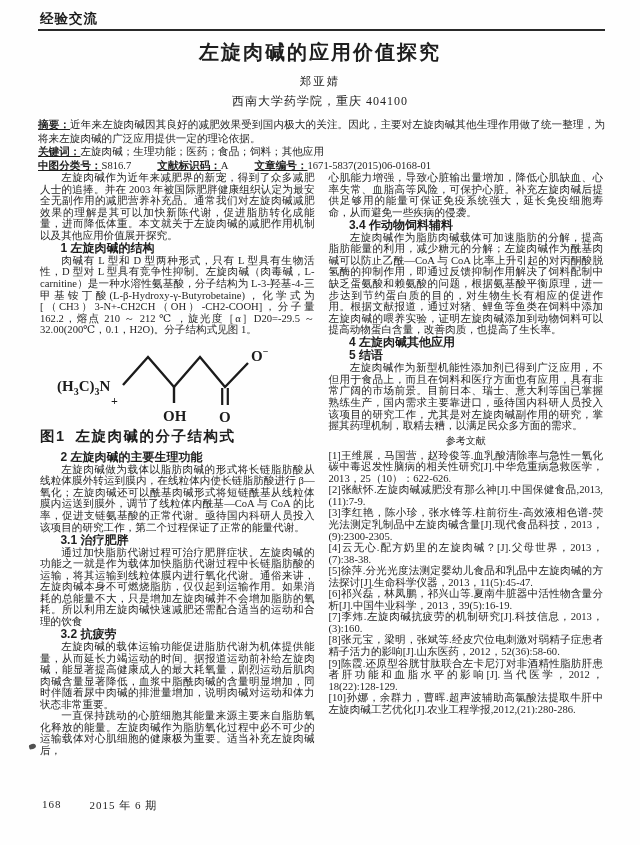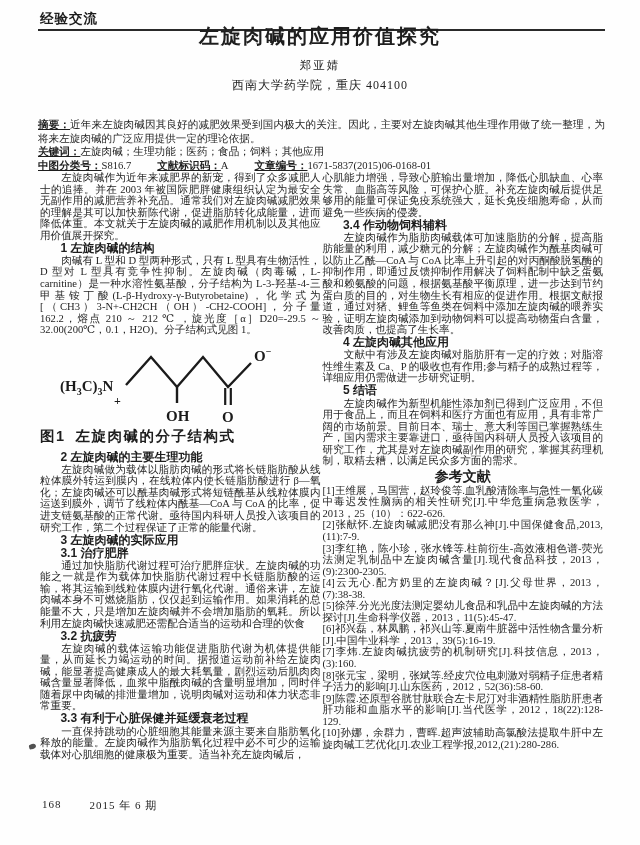--- a/index.html
+++ b/index.html
@@ -16,59 +16,59 @@
   }
   .journal-label{
     position:absolute;left:40px;top:10px;
     font-family:"Liberation Sans","DejaVu Sans",sans-serif;
     font-weight:bold;font-size:13.5px;letter-spacing:1px;
   }
   .header-rule{
     position:absolute;left:38px;top:29px;width:567px;height:2px;
     background:#2a2a2a;
   }
-  .title-block{position:absolute;top:23px;left:0;width:100%;text-align:center;}
+  .title-block{position:absolute;top:39px;left:0;width:100%;text-align:center;}
   .paper-title{
     font-family:"Liberation Sans","DejaVu Sans",sans-serif;
     font-weight:bold;font-size:20px;letter-spacing:2px;margin:0 0 8px 0;
   }
   .paper-author{font-size:11.5px;margin:0 0 4px 0;letter-spacing:2px;}
   .paper-affil{font-size:12px;margin:0;letter-spacing:1px;}
   .meta{
     position:absolute;top:118px;left:38px;width:567px;
     font-size:10.6px;line-height:13.6px;
   }
   .meta p{margin:0;text-align:justify;}
   .meta .lbl{font-weight:bold;text-decoration:underline;}
   .meta .gap{display:inline-block;width:26px;}
   .columns{
     position:absolute;top:172px;left:40px;width:563px;height:612px;
-    display:flex;gap:2px;
+    display:flex;gap:14px;
     font-size:10.6px;line-height:11.55px;
   }
   .col{flex:1;text-align:justify;}
   .col p{margin:0;text-indent:2em;}
   .sec-h{
     font-family:"Liberation Sans","DejaVu Sans",sans-serif;
     font-weight:bold;font-size:12px;line-height:12.6px;
     text-indent:1.7em;margin:0.5px 0;
   }
   .figure-wrap{margin:5px 0 3px 0;}
   .mol-svg{display:block;margin:0 auto;}
   .fig-caption{
     text-align:left;
     font-family:"Liberation Sans","DejaVu Sans",sans-serif;
     font-weight:bold;font-size:14.5px;line-height:17px;
     letter-spacing:1.5px;margin:1px 0 6px 0;text-indent:0;
   }
   .fig-caption .cap-no{margin-right:10px;}
   .refs-title{
-    text-align:center;font-weight:bold;
+    text-align:center;font-weight:normal;
     font-family:"Liberation Sans","DejaVu Sans",sans-serif;
-    font-size:14px;line-height:14px;margin:2px 0 2px 0;text-indent:0;
+    font-size:10px;line-height:14px;margin:2px 0 2px 0;text-indent:0;
   }
   .ref-item{text-indent:0 !important;}
   .page-footer{
     position:absolute;left:42px;top:798px;
     font-size:11px;letter-spacing:1px;display:flex;gap:28px;
   }
   .scan-artifact{
     position:absolute;left:29px;top:744px;width:7px;height:5px;
     background:#333;border-radius:40% 60% 60% 30%;transform:rotate(-15deg);
     opacity:.85;
@@ -111,35 +111,32 @@
           <text x="60" y="64" font-family="Liberation Serif, DejaVu Serif, serif" font-weight="bold" font-size="12" fill="#1b1b1b">+</text>
           <text x="112" y="80" font-family="Liberation Serif, DejaVu Serif, serif" font-weight="bold" font-size="15" fill="#1b1b1b">OH</text>
           <text x="168" y="81" font-family="Liberation Serif, DejaVu Serif, serif" font-weight="bold" font-size="15" fill="#1b1b1b">O</text>
           <text x="200" y="20" font-family="Liberation Serif, DejaVu Serif, serif" font-weight="bold" font-size="15" fill="#1b1b1b"><tspan>O</tspan><tspan dy="-6" font-size="10">−</tspan></text>
         </svg>
         <div class="fig-caption"><span class="cap-no">图1</span><span>左旋肉碱的分子结构式</span></div>
       </div>
 
       <div class="sec-h">2 左旋肉碱的主要生理功能</div>
       <p>左旋肉碱做为载体以脂肪肉碱的形式将长链脂肪酸从线粒体膜外转运到膜内，在线粒体内使长链脂肪酸进行 β—氧化；左旋肉碱还可以酰基肉碱形式将短链酰基从线粒体膜内运送到膜外，调节了线粒体内酰基—CoA 与 CoA 的比率，促进支链氨基酸的正常代谢。亟待国内科研人员投入该项目的研究工作，第二个过程保证了正常的能量代谢。</p>
-      <div class="sec-h">3 左旋肉碱的实际应用</div>
       <div class="sec-h">3.1 治疗肥胖</div>
       <p>通过加快脂肪代谢过程可治疗肥胖症状。左旋肉碱的功能之一就是作为载体加快脂肪代谢过程中长链脂肪酸的运输，将其运输到线粒体膜内进行氧化代谢。通俗来讲，左旋肉碱本身不可燃烧脂肪，仅仅起到运输作用。如果消耗的总能量不大，只是增加左旋肉碱并不会增加脂肪的氧耗。所以利用左旋肉碱快速减肥还需配合适当的运动和合理的饮食</p>
       <div class="sec-h">3.2 抗疲劳</div>
       <p>左旋肉碱的载体运输功能促进脂肪代谢为机体提供能量，从而延长力竭运动的时间。据报道运动前补给左旋肉碱，能显著提高健康成人的最大耗氧量，剧烈运动后肌肉肉碱含量显著降低，血浆中脂酰肉碱的含量明显增加，同时伴随着尿中肉碱的排泄量增加，说明肉碱对运动和体力状态非常重要。</p>
-      <div class="sec-h">3.3 有利于心脏保健并延缓衰老过程</div>
       <p>一直保持跳动的心脏细胞其能量来源主要来自脂肪氧化释放的能量。左旋肉碱作为脂肪氧化过程中必不可少的运输载体对心肌细胞的健康极为重要。适当补充左旋肉碱后，</p>
     </div>
 
     <div class="col">
       <p style="text-indent:0">心肌能力增强，导致心脏输出量增加，降低心肌缺血、心率失常、血脂高等风险，可保护心脏。补充左旋肉碱后提供足够用的能量可保证免疫系统强大，延长免疫细胞寿命，从而避免一些疾病的侵袭。</p>
       <div class="sec-h">3.4 作动物饲料辅料</div>
       <p>左旋肉碱作为脂肪肉碱载体可加速脂肪的分解，提高脂肪能量的利用，减少糖元的分解；左旋肉碱作为酰基肉碱可以防止乙酰—CoA 与 CoA 比率上升引起的对丙酮酸脱氢酶的抑制作用，即通过反馈抑制作用解决了饲料配制中缺乏蛋氨酸和赖氨酸的问题，根据氨基酸平衡原理，进一步达到节约蛋白质的目的，对生物生长有相应的促进作用。根据文献报道，通过对猪、鲤鱼等鱼类在饲料中添加左旋肉碱的喂养实验，证明左旋肉碱添加到动物饲料可以提高动物蛋白含量，改善肉质，也提高了生长率。</p>
       <div class="sec-h">4 左旋肉碱其他应用</div>
-      <p>文献中有涉及左旋肉碱对脂肪肝有一定的疗效；对脂溶性维生素及 Ca、P 的吸收也有作用;参与精子的成熟过程等，详细应用仍需做进一步研究证明。</p>
       <div class="sec-h">5 结语</div>
       <p>左旋肉碱作为新型机能性添加剂已得到广泛应用，不但用于食品上，而且在饲料和医疗方面也有应用，具有非常广阔的市场前景。目前日本、瑞士、意大利等国已掌握熟练生产，国内需求主要靠进口，亟待国内科研人员投入该项目的研究工作，尤其是对左旋肉碱副作用的研究，掌握其药理机制，取精去糟，以满足民众多方面的需求。</p>
       <div class="refs-title">参考文献</div>
       <p class="ref-item">[1]王维展，马国营，赵玲俊等.血乳酸清除率与急性一氧化碳中毒迟发性脑病的相关性研究[J].中华危重病急救医学，2013，25（10）：622-626.</p>
       <p class="ref-item">[2]张献怀.左旋肉碱减肥没有那么神[J].中国保健食品,2013,(11):7-9.</p>
       <p class="ref-item">[3]李红艳，陈小珍，张水锋等.柱前衍生-高效液相色谱-荧光法测定乳制品中左旋肉碱含量[J].现代食品科技，2013，(9):2300-2305.</p>
       <p class="ref-item">[4]云无心.配方奶里的左旋肉碱？[J].父母世界，2013，(7):38-38.</p>
       <p class="ref-item">[5]徐萍.分光光度法测定婴幼儿食品和乳品中左旋肉碱的方法探讨[J].生命科学仪器，2013，11(5):45-47.</p>
       <p class="ref-item">[6]祁兴磊，林凤鹏，祁兴山等.夏南牛脏器中活性物含量分析[J].中国牛业科学，2013，39(5):16-19.</p>
       <p class="ref-item">[7]李炜.左旋肉碱抗疲劳的机制研究[J].科技信息，2013，(3):160.</p>

